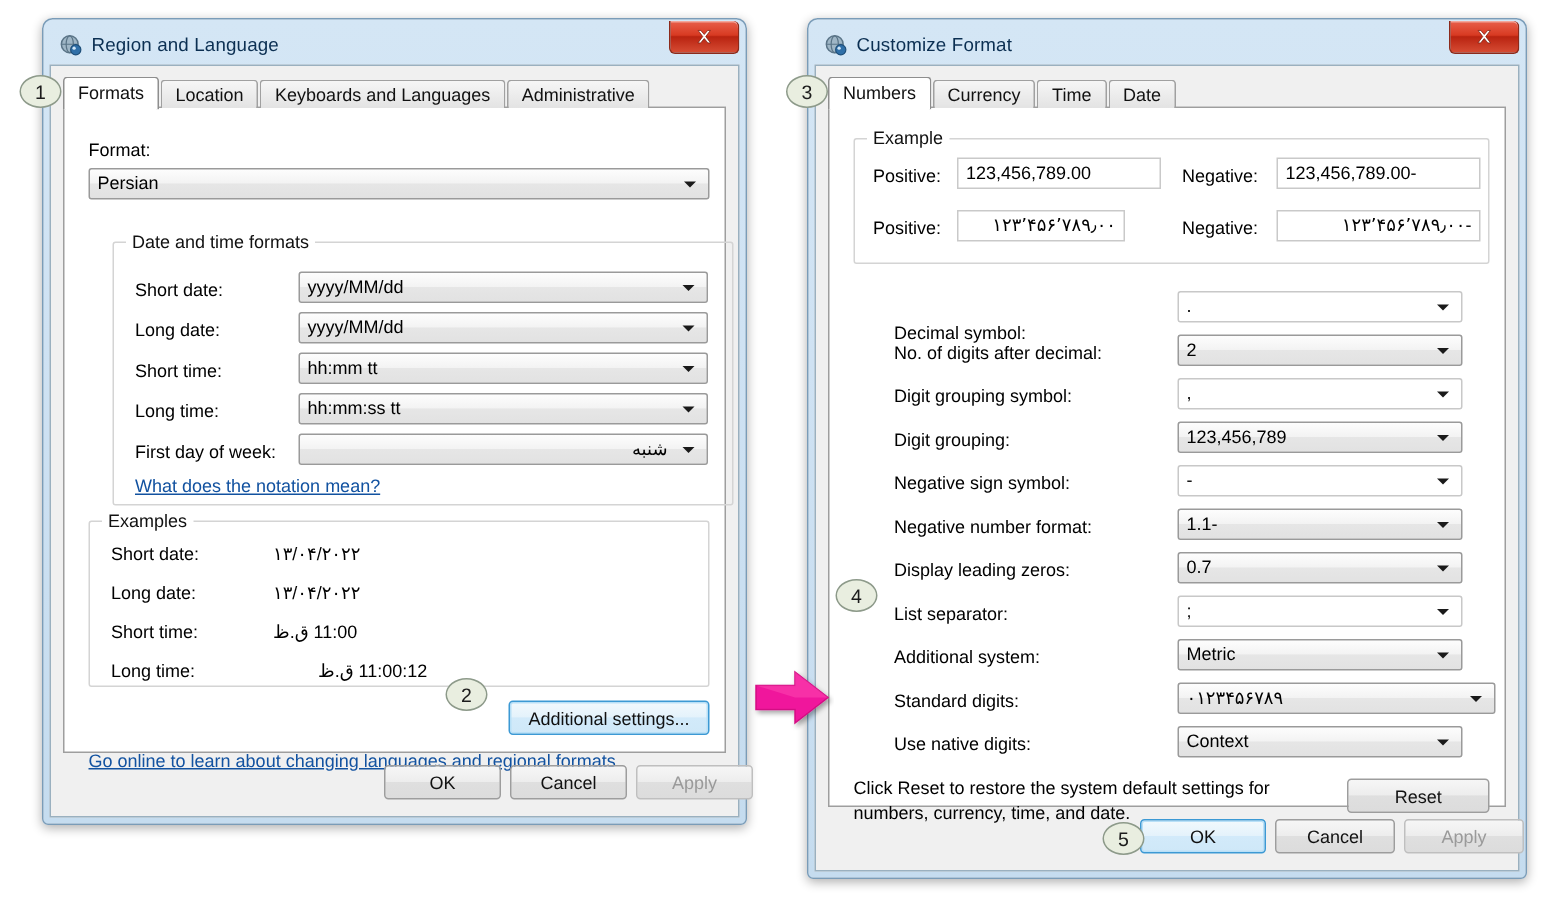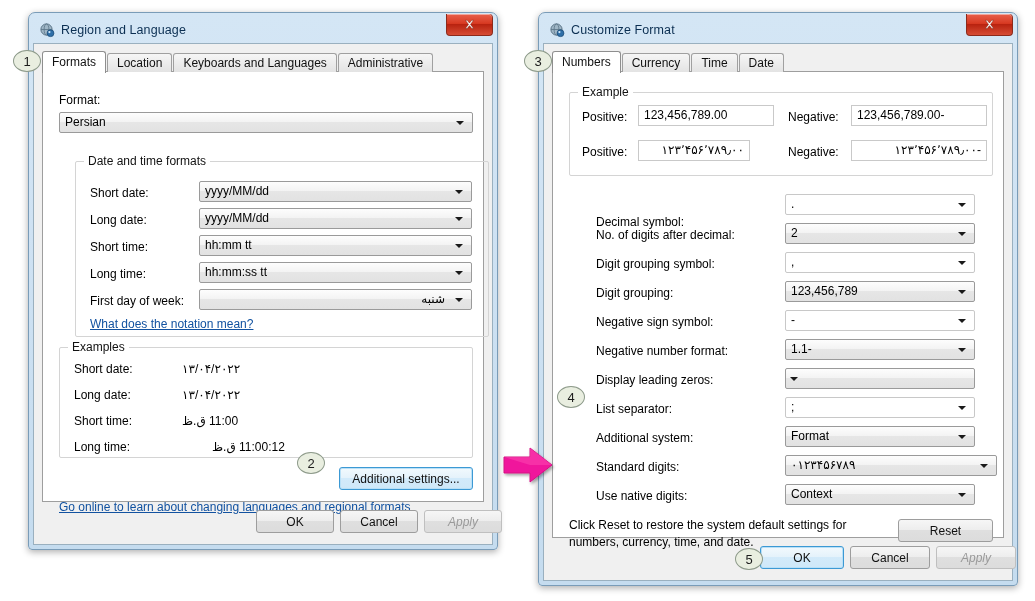--- a/index.html
+++ b/index.html
@@ -175,21 +175,21 @@
     background: linear-gradient(to bottom, #f6f6f6 0%, #ededed 48%, #dfdfdf 50%, #dcdcdc 100%);
     border: 1px solid #9d9d9d;
     border-radius: 3px;
     font-size: 12px;
     color: #111;
     display: flex; align-items: center; justify-content: center;
     box-sizing: border-box;
     cursor: default;
     white-space: nowrap;
   }
-  .btn.disabled { color: #9a9a9a; border-color: #bfbfbf; font-style: italic; }
+  .btn.disabled { color: #9a9a9a; border-color: #bfbfbf; }
   .btn.focused {
     border: 1px solid #3c99d4;
     box-shadow: 0 0 0 1px #b9e0f7 inset;
     background: linear-gradient(to bottom, #f2f9fd 0%, #e4f2fb 48%, #d2eafa 50%, #cfe8f8 100%);
   }
 
   .link {
     position: absolute;
     font-size: 12px;
     color: #1252a0;
@@ -489,36 +489,37 @@
         <div class="statictext" style="left:43px; top:272px;">Negative number format:</div>
         <div class="combo" style="left:232px; top:267px; width:190px;">
           <span class="cval">1.1-</span>
           <span class="arrow">
               <i></i>
             </span>
         </div>
 
         <div class="statictext" style="left:43px; top:301px;">Display leading zeros:</div>
         <div class="combo" style="left:232px; top:296px; width:190px;">
+          <span class="cval">0.7</span>
           <span class="arrow">
               <i></i>
             </span>
         </div>
 
         <div class="statictext" style="left:43px; top:330px;">List separator:</div>
         <div class="combo flat" style="left:232px; top:325px; width:190px;">
           <span class="cval">;</span>
           <span class="arrow">
               <i></i>
             </span>
         </div>
 
         <div class="statictext" style="left:43px; top:359px;">Additional system:</div>
         <div class="combo" style="left:232px; top:354px; width:190px;">
-          <span class="cval">Format</span>
+          <span class="cval">Metric</span>
           <span class="arrow">
               <i></i>
             </span>
         </div>
 
         <div class="statictext" style="left:43px; top:388px;">Standard digits:</div>
         <div class="combo" style="left:232px; top:383px; width:212px;">
           <span class="cval">۰۱۲۳۴۵۶۷۸۹</span>
           <span class="arrow">
               <i></i>

